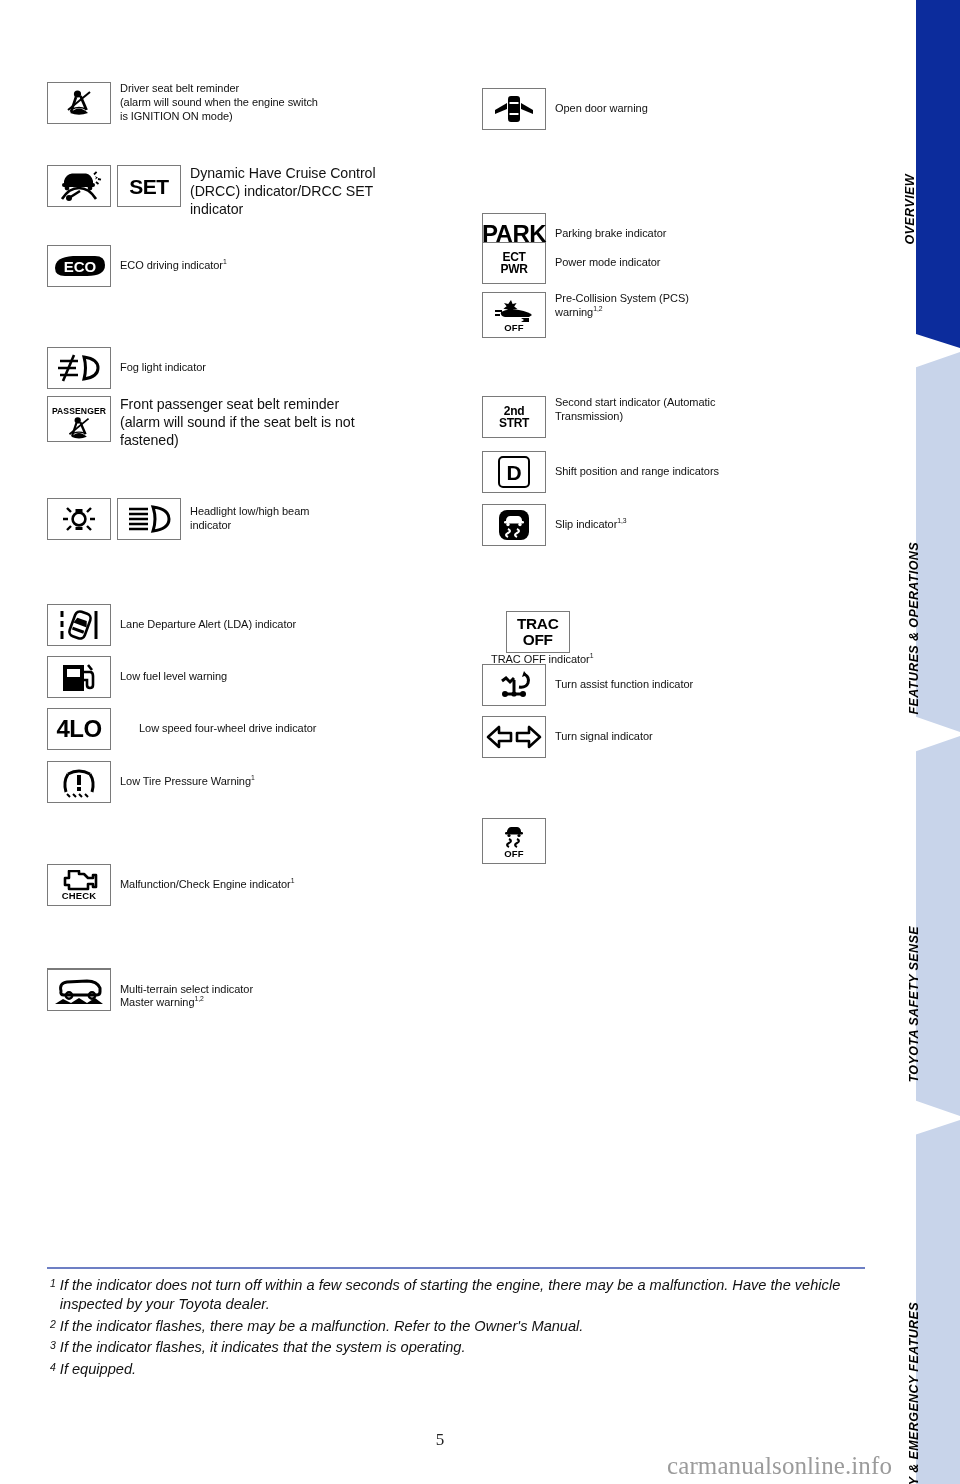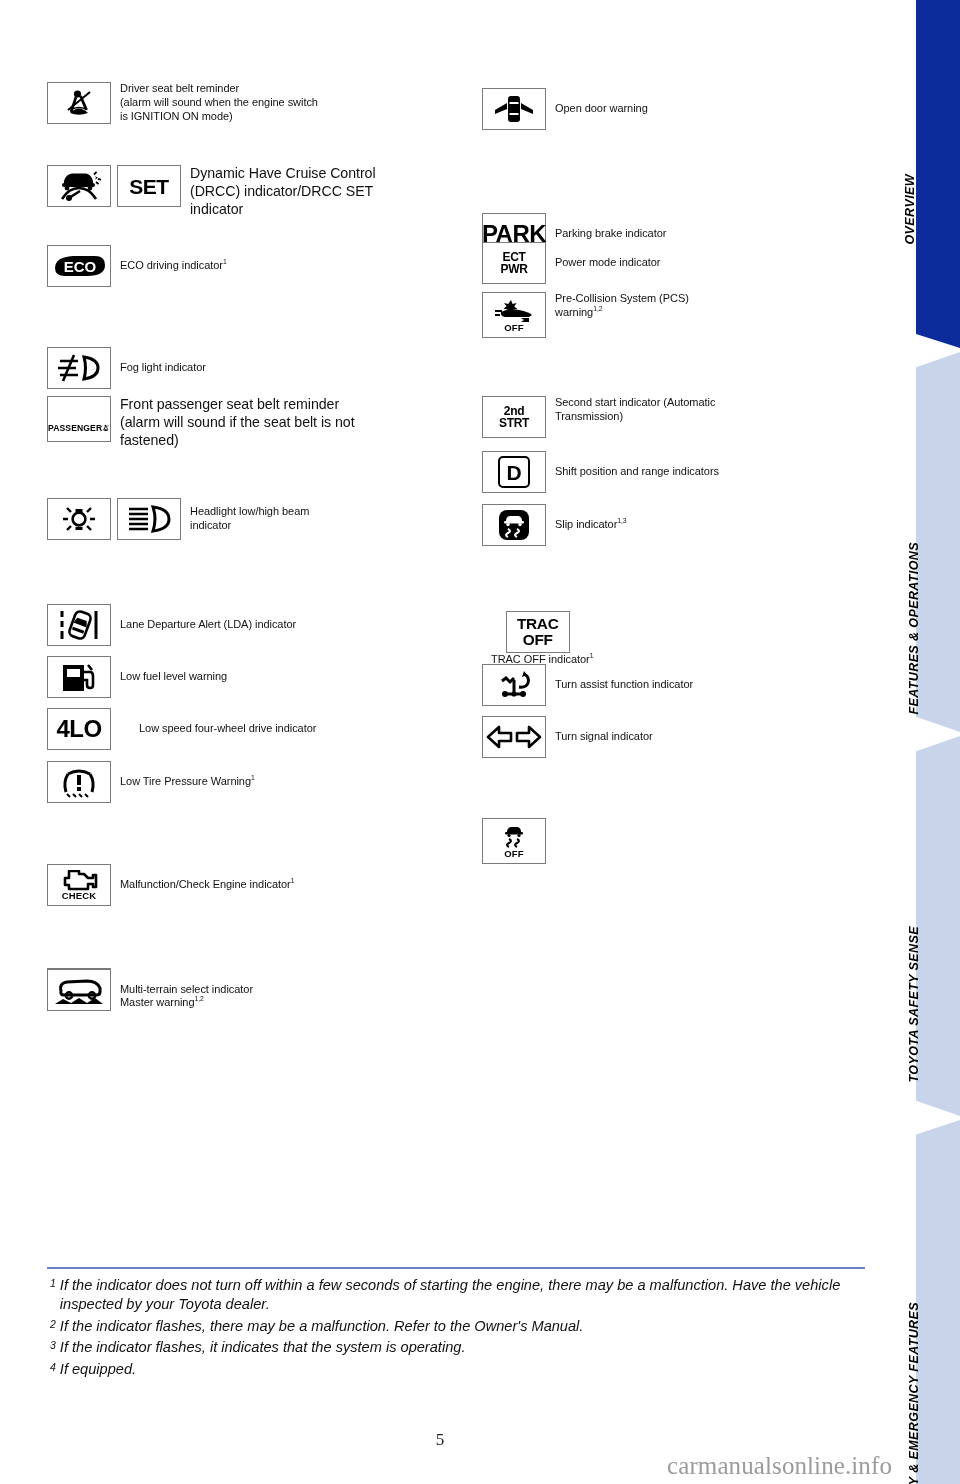--- a/index.html
+++ b/index.html
@@ -173,21 +173,21 @@
             <path d="M6 8 L24 8 M4 15 L22 15 M6 22 L24 22" stroke="#000" stroke-width="2.6"></path>
             <path d="M20 2 L9 28" stroke="#000" stroke-width="2.6"></path>
           </svg>
         </div>
       </div>
       <div class="txt">Fog light indicator</div>
     </div>
 
     <div class="row" style="left:47px;top:396px;">
       <div class="icons">
-        <div class="ibox w64t" style="flex-direction:row;justify-content:flex-end;padding-top:18px;">
+        <div class="ibox w64t" style="flex-direction:column;justify-content:flex-end;padding-top:10px;">
           <div class="gtxt lbl" style="width:100%;background:#fff;">PASSENGER</div>
           <svg width="26" height="28" viewBox="0 0 30 30" style="margin-top:-1px;">
             <circle cx="13.5" cy="6" r="3.6" fill="#000"></circle>
             <path d="M6 25 Q15 16 24 25 Q15 28.5 6 25 Z" fill="#000"></path>
             <path d="M12 9 L7 24" stroke="#000" stroke-width="2.6" fill="none"></path>
             <path d="M16.5 8 L22.5 22" stroke="#000" stroke-width="2.8" fill="none"></path>
             <path d="M4 22 L26 4" stroke="#000" stroke-width="2" fill="none"></path>
             <path d="M8 21 Q15 18 22 21" stroke="#000" stroke-width="1.6" fill="none"></path>
           </svg>
         </div>

